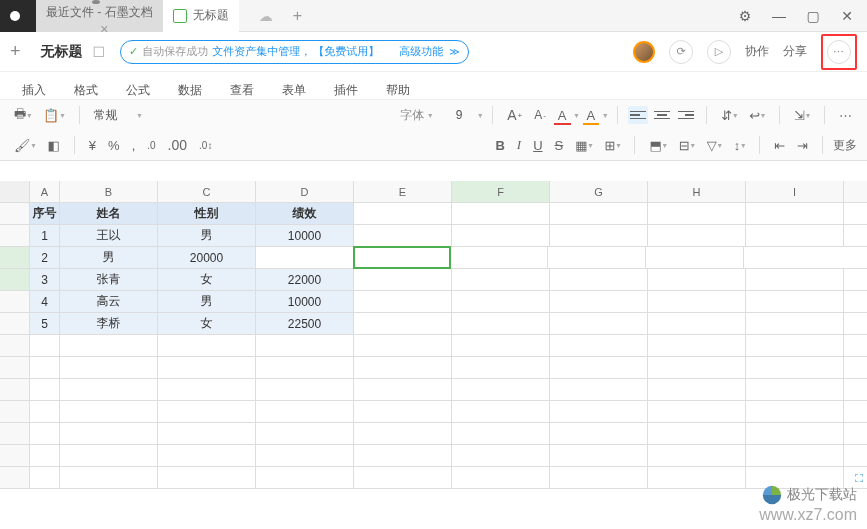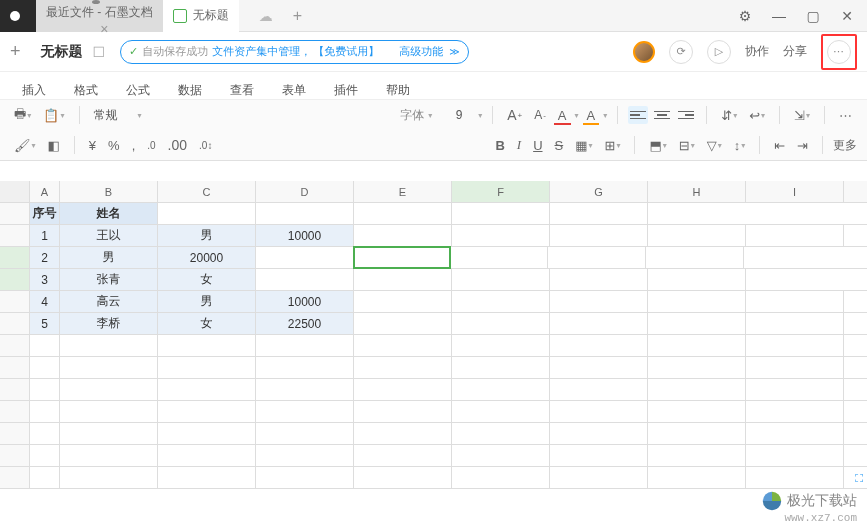--- a/index.html
+++ b/index.html
@@ -73,21 +73,21 @@
 .rowhead.sel { background: #e0f0e0; }
 
 
 .cA { width: 30px; } .cB { width: 98px; } .cC { width: 98px; } .cD { width: 98px; }
 .cE { width: 98px; } .cF { width: 98px; } .cG { width: 98px; } .cH { width: 98px; } .cI { width: 98px; }
 
 
 .watermark { position: absolute; right: 10px; bottom: 5px; text-align: right; pointer-events: none; }
 .watermark .brand { font-size: 14px; color: #888; display: flex; align-items: center; justify-content: flex-end; gap: 4px; }
 .watermark .brand svg { width: 22px; height: 22px; }
-.watermark .url { font-size: 11px; color: #aaa; font-family: Liberation Mono, monospace; }
+.watermark .url { font-size: 16px; color: #aaa; }
 
 .dots-icn { letter-spacing: 1px; }
 .expand-icon { position: absolute; right: 4px; bottom: 4px; color: #2196f3; font-size: 11px; cursor: pointer; }
 </style>
 </head>
 <body>
 
 <div class="titlebar">
   <div class="tab dark">
     <div class="tab-circle"></div>
@@ -238,20 +238,22 @@
     <div class="colhead cF sel">F</div>
     <div class="colhead cG">G</div>
     <div class="colhead cH">H</div>
     <div class="colhead cI">I</div>
   </div>
   <div id="rows">
       <div class="row">
         <div class="rowhead"></div>
         <div class="cell cA header">序号</div>
         <div class="cell cB header">姓名</div>
+        <div class="cell cC header">性别</div>
+        <div class="cell cD header">绩效</div>
         <div class="cell cE"></div>
         <div class="cell cF"></div>
         <div class="cell cG"></div>
         <div class="cell cH"></div>
         <div class="cell cI"></div>
       </div>
       <div class="row">
         <div class="rowhead"></div>
         <div class="cell cA data">1</div>
         <div class="cell cB data">王以</div>
@@ -272,20 +274,21 @@
         <div class="cell cF selected"></div>
         <div class="cell cG"></div>
         <div class="cell cH"></div>
         <div class="cell cI"></div>
       </div>
       <div class="row">
         <div class="rowhead sel"></div>
         <div class="cell cA data">3</div>
         <div class="cell cB data">张青</div>
         <div class="cell cC data">女</div>
+        <div class="cell cD data">22000</div>
         <div class="cell cE"></div>
         <div class="cell cF"></div>
         <div class="cell cG"></div>
         <div class="cell cH"></div>
         <div class="cell cI"></div>
       </div>
       <div class="row">
         <div class="rowhead"></div>
         <div class="cell cA data">4</div>
         <div class="cell cB data">高云</div>

